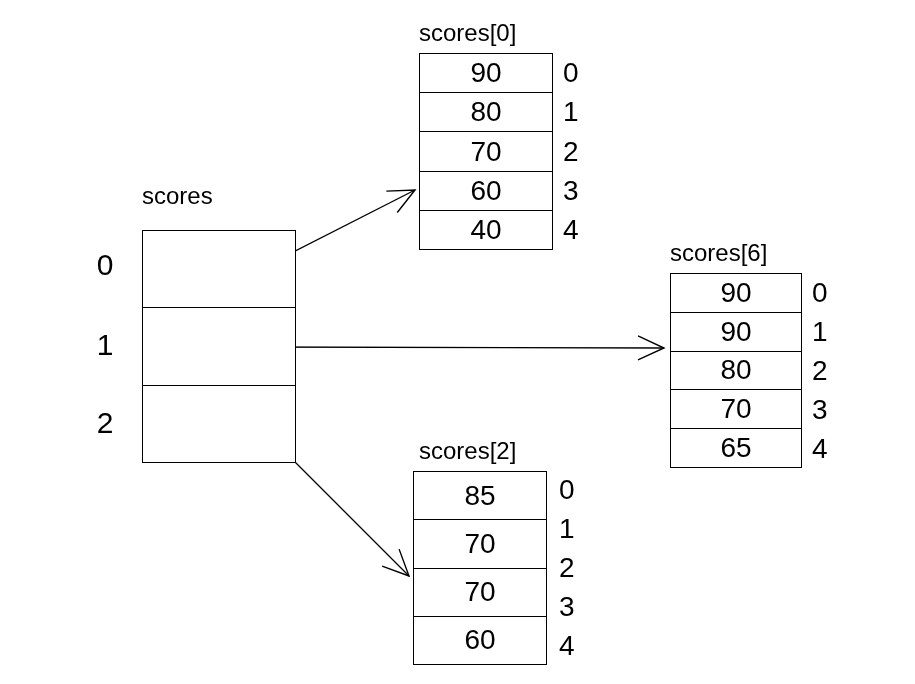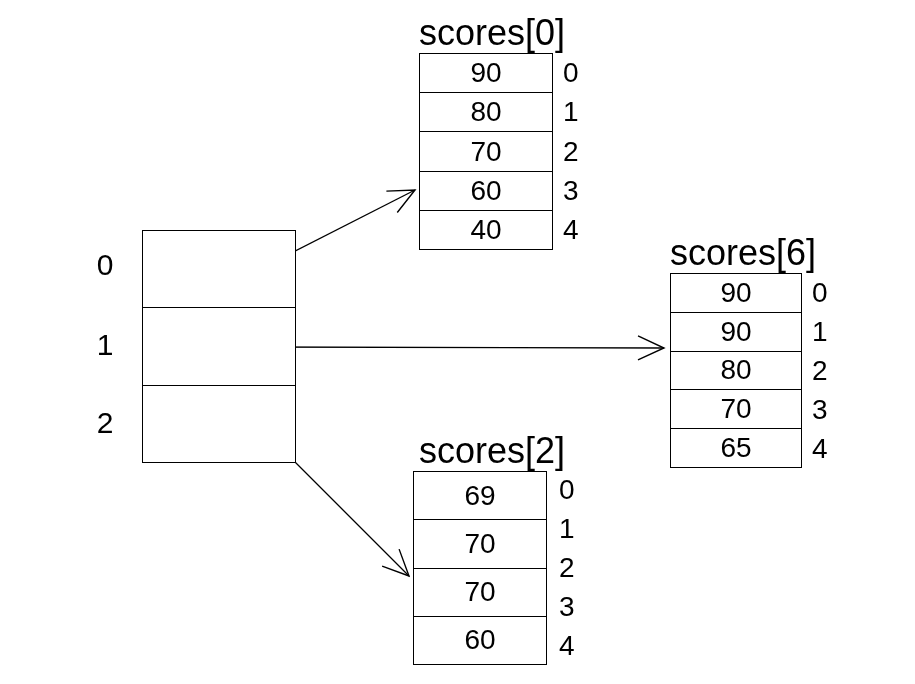--- a/index.html
+++ b/index.html
@@ -27,22 +27,22 @@
   .lbl {
     position: absolute;
     transform: translate(-50%, -50%);
     font-size: 30px;
     line-height: 1;
     white-space: nowrap;
   }
   
   .tbl-title {
     position: absolute;
-    text-align: center;
-    font-size: 36px;
+    text-align: left;
+    font-size: 24px;
     line-height: 40px;
     height: 40px;
     white-space: nowrap;
   }
   .grid-table {
     position: absolute;
     border: 1.5px solid #000;
     display: flex;
     flex-direction: column;
     background: #ffffff;
@@ -79,20 +79,21 @@
     <defs>
       <marker id="arrowOpen" viewBox="0 0 30 28" markerWidth="30" markerHeight="28" refX="28" refY="14" orient="auto" markerUnits="userSpaceOnUse">
         <path d="M2,2 L28,14 L2,26" fill="none" stroke="#000" stroke-width="1.4"></path>
       </marker>
     </defs>
     <line x1="252" y1="273" x2="415" y2="190" stroke="#000" stroke-width="1.3" marker-end="url(#arrowOpen)"></line>
     <line x1="251" y1="347" x2="664" y2="348" stroke="#000" stroke-width="1.3" marker-end="url(#arrowOpen)"></line>
     <line x1="254" y1="421" x2="409" y2="576" stroke="#000" stroke-width="1.3" marker-end="url(#arrowOpen)"></line>
   </svg>
 
+  <div class="tbl-title" style="left:142px; top:176px; width:154px;">scores</div>
 
   <div class="lbl" style="left:105px; top:265px;">0</div>
   <div class="lbl" style="left:105px; top:345px;">1</div>
   <div class="lbl" style="left:105px; top:423px;">2</div>
 
   <div class="grid-table" style="left:142px; top:230px; width:154px; height:233px;">
     <div class="cell"></div>
     <div class="cell"></div>
     <div class="cell"></div>
   </div>
@@ -124,21 +125,21 @@
   <div class="idx-col" style="left:812px; top:273px; height:195px;">
     <div class="idx">0</div>
     <div class="idx">1</div>
     <div class="idx">2</div>
     <div class="idx">3</div>
     <div class="idx">4</div>
   </div>
 
   <div class="tbl-title" style="left:419px; top:431px; width:134px;">scores[2]</div>
   <div class="grid-table" style="left:413px; top:471px; width:134px; height:194px;">
-    <div class="cell">69</div>
+    <div class="cell">85</div>
     <div class="cell">70</div>
     <div class="cell">70</div>
     <div class="cell">60</div>
   </div>
   <div class="idx-col" style="left:559px; top:471px; height:194px;">
     <div class="idx">0</div>
     <div class="idx">1</div>
     <div class="idx">2</div>
     <div class="idx">3</div>
     <div class="idx">4</div>

